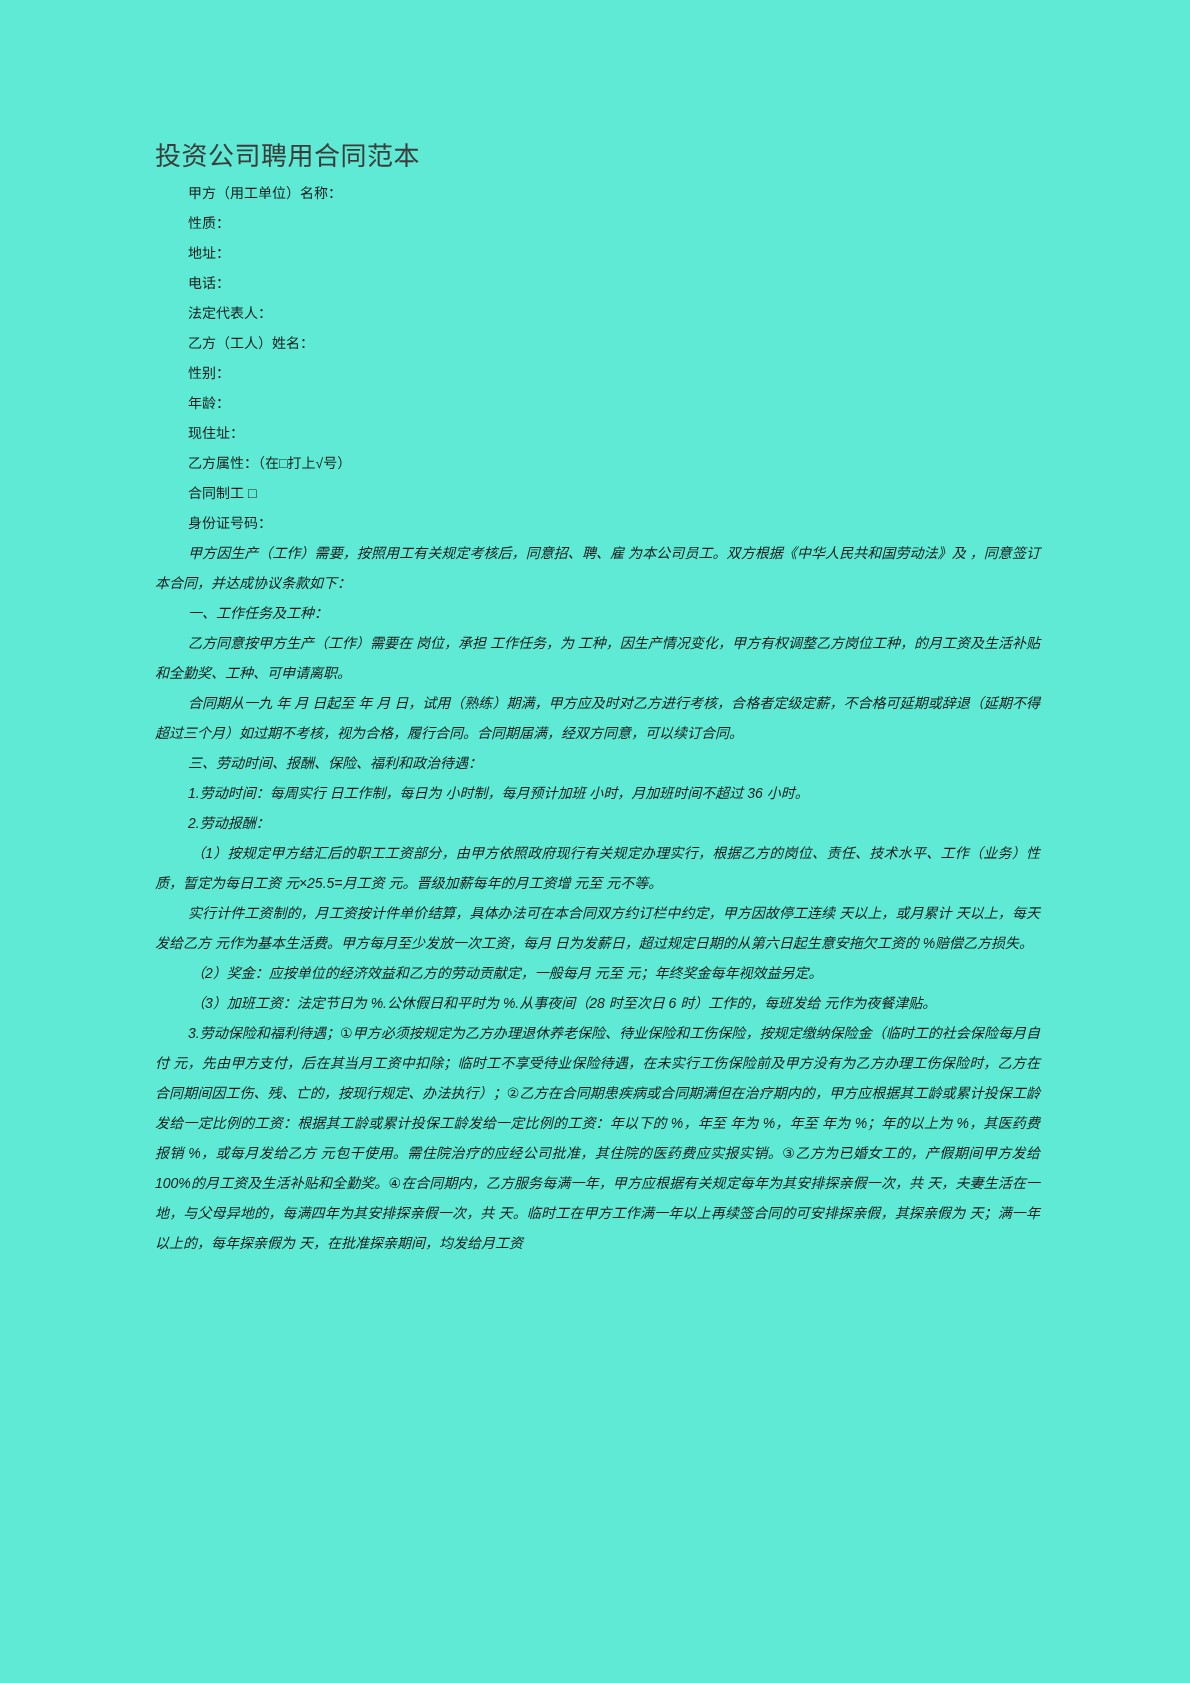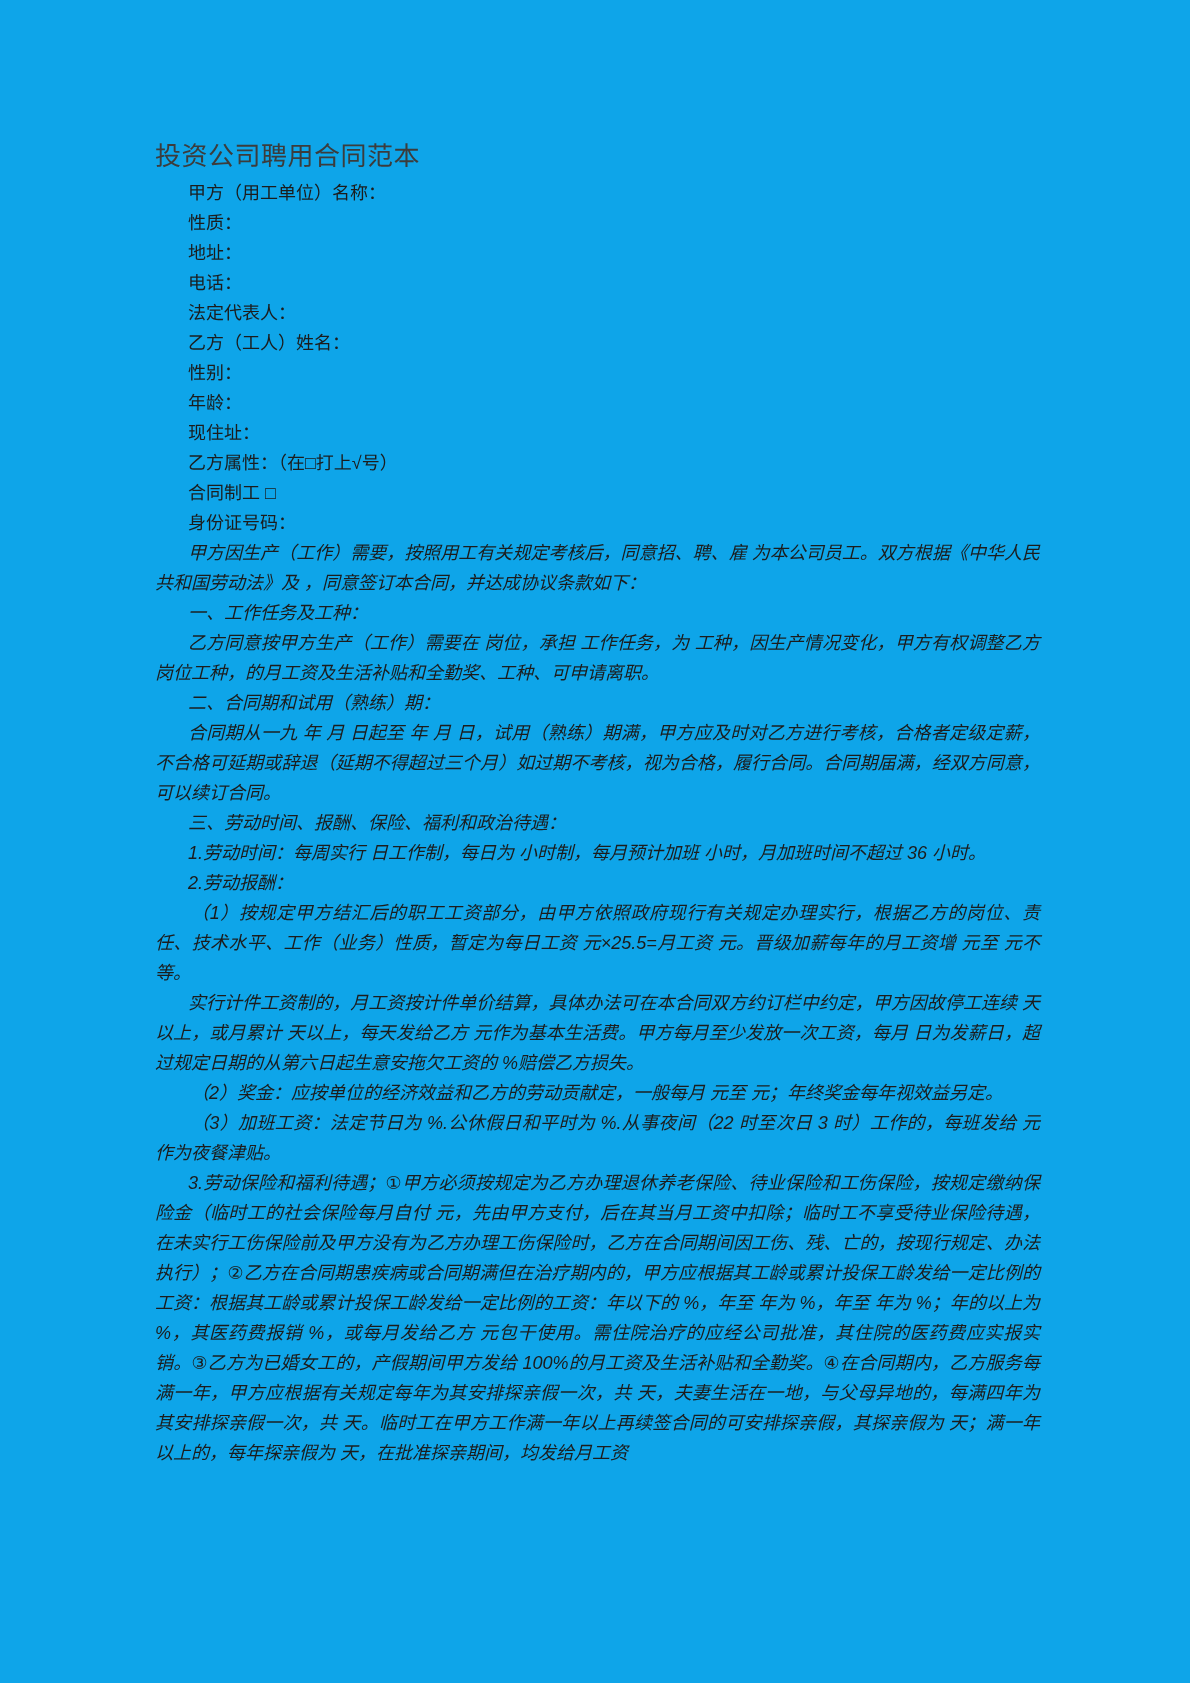--- a/index.html
+++ b/index.html
@@ -11,38 +11,38 @@
     width: 1190px;
     height: 1683px;
     font-family: "Liberation Sans", "DejaVu Sans", sans-serif;
     -webkit-font-smoothing: antialiased;
   }
 
   .page {
     position: relative;
     width: 1190px;
     height: 1683px;
-    background: #0ea5e9;
+    background: #5eead4;
     box-sizing: border-box;
     padding: 140px 150px 0 155px;
   }
 
   .doc-title {
     font-family: "Liberation Serif", "DejaVu Serif", serif;
     font-size: 26px;
     line-height: 34px;
     color: #3c3c3c;
     font-weight: 400;
     margin: 0 0 4px 0;
     letter-spacing: 0.5px;
   }
 
   .body-block {
     width: 885px;
-    font-size: 18px;
+    font-size: 14px;
     line-height: 30px;
     color: #1c1c1c;
     text-align: justify;
     text-justify: inter-character;
   }
 
   .line {
     margin: 0;
     padding: 0;
     line-height: 30px;
@@ -88,25 +88,24 @@
 
     <div class="line field">乙方属性：（在□打上√号）</div>
 
     <div class="line field">合同制工 □</div>
 
     <div class="line field">身份证号码：</div>
 
     <p class="para">甲方因生产（工作）需要，按照用工有关规定考核后，同意招、聘、雇 为本公司员工。双方根据《中华人民共和国劳动法》及 ，同意签订本合同，并达成协议条款如下：</p>
     <p class="para">一、工作任务及工种：</p>
     <p class="para">乙方同意按甲方生产（工作）需要在 岗位，承担 工作任务，为 工种，因生产情况变化，甲方有权调整乙方岗位工种，的月工资及生活补贴和全勤奖、工种、可申请离职。</p>
-    <p class="para">二、合同期和试用（熟练）期：</p>
     <p class="para">合同期从一九 年 月 日起至 年 月 日，试用（熟练）期满，甲方应及时对乙方进行考核，合格者定级定薪，不合格可延期或辞退（延期不得超过三个月）如过期不考核，视为合格，履行合同。合同期届满，经双方同意，可以续订合同。</p>
     <p class="para">三、劳动时间、报酬、保险、福利和政治待遇：</p>
     <p class="para">1.劳动时间：每周实行 日工作制，每日为 小时制，每月预计加班 小时，月加班时间不超过 36 小时。</p>
     <p class="para">2.劳动报酬：</p>
     <p class="para para-paren">（1）按规定甲方结汇后的职工工资部分，由甲方依照政府现行有关规定办理实行，根据乙方的岗位、责任、技术水平、工作（业务）性质，暂定为每日工资 元×25.5=月工资 元。晋级加薪每年的月工资增 元至 元不等。</p>
     <p class="para">实行计件工资制的，月工资按计件单价结算，具体办法可在本合同双方约订栏中约定，甲方因故停工连续 天以上，或月累计 天以上，每天发给乙方 元作为基本生活费。甲方每月至少发放一次工资，每月 日为发薪日，超过规定日期的从第六日起生意安拖欠工资的 %赔偿乙方损失。</p>
     <p class="para para-paren">（2）奖金：应按单位的经济效益和乙方的劳动贡献定，一般每月 元至 元；年终奖金每年视效益另定。</p>
-    <p class="para para-paren">（3）加班工资：法定节日为 %.公休假日和平时为 %.从事夜间（22 时至次日 3 时）工作的，每班发给 元作为夜餐津贴。</p>
+    <p class="para para-paren">（3）加班工资：法定节日为 %.公休假日和平时为 %.从事夜间（28 时至次日 6 时）工作的，每班发给 元作为夜餐津贴。</p>
     <p class="para">3.劳动保险和福利待遇；①甲方必须按规定为乙方办理退休养老保险、待业保险和工伤保险，按规定缴纳保险金（临时工的社会保险每月自付 元，先由甲方支付，后在其当月工资中扣除；临时工不享受待业保险待遇，在未实行工伤保险前及甲方没有为乙方办理工伤保险时，乙方在合同期间因工伤、残、亡的，按现行规定、办法执行）；②乙方在合同期患疾病或合同期满但在治疗期内的，甲方应根据其工龄或累计投保工龄发给一定比例的工资：根据其工龄或累计投保工龄发给一定比例的工资：年以下的 %，年至 年为 %，年至 年为 %；年的以上为 %，其医药费报销 %，或每月发给乙方 元包干使用。需住院治疗的应经公司批准，其住院的医药费应实报实销。③乙方为已婚女工的，产假期间甲方发给 100%的月工资及生活补贴和全勤奖。④在合同期内，乙方服务每满一年，甲方应根据有关规定每年为其安排探亲假一次，共 天，夫妻生活在一地，与父母异地的，每满四年为其安排探亲假一次，共 天。临时工在甲方工作满一年以上再续签合同的可安排探亲假，其探亲假为 天；满一年以上的，每年探亲假为 天，在批准探亲期间，均发给月工资</p>
 
   </div>
 </div>
 
 </body></html>

